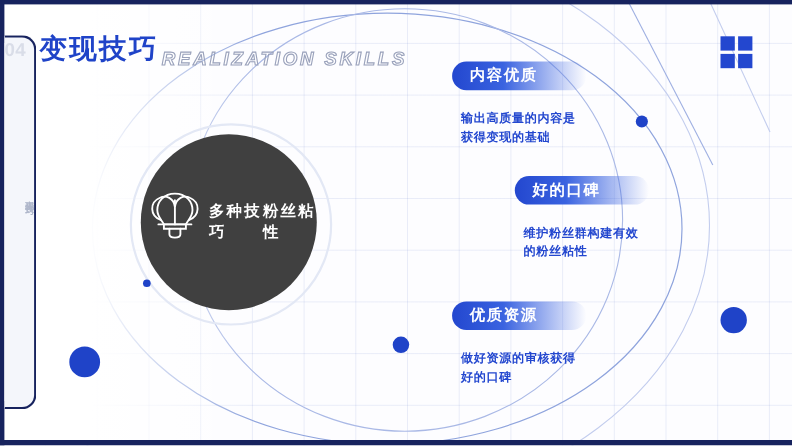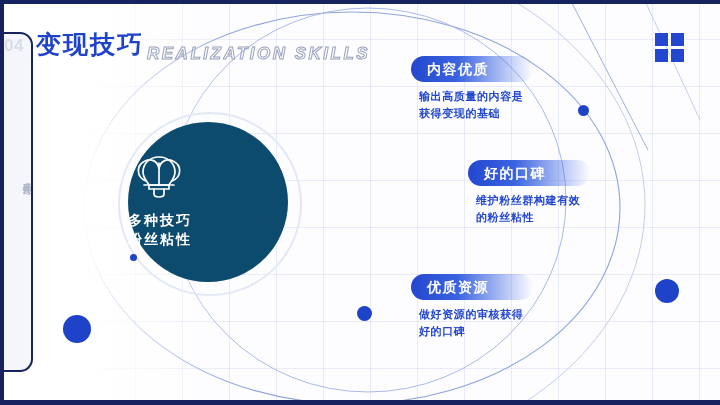--- a/index.html
+++ b/index.html
@@ -67,42 +67,42 @@
   .sq.c{left:0;top:16px;} .sq.d{left:16px;top:16px;}
   
   .orbits{position:absolute;inset:0;}
   
   .core-ring{
     position:absolute;left:118px;top:112px;width:180px;height:180px;
     border-radius:50%;border:2px solid #e3e8f5;
   }
   .core{
     position:absolute;left:128px;top:122px;width:160px;height:160px;
-    border-radius:50%;background:#0c4a6e;
-    display:flex;flex-direction:column;align-items:flex-start;justify-content:center;
+    border-radius:50%;background:#404040;
+    display:flex;flex-direction:row;align-items:center;justify-content:center;
   }
   .core-icon{margin-top:-2px;margin-bottom:8px;}
   .core-line{
     color:#ffffff;font-size:14px;font-weight:700;letter-spacing:2px;
     line-height:19px;font-family:"DejaVu Sans",sans-serif;
   }
   
   .dot{position:absolute;border-radius:50%;background:#1f43c8;}
   
   .card{position:absolute;}
   .pill{
     display:inline-block;height:26px;line-height:26px;
     padding:0 44px 0 16px;border-radius:14px;
     background:linear-gradient(to right,#2347cf 0%,#3a63e0 38%,rgba(200,215,248,0) 100%);
     color:#ffffff;font-size:14px;font-weight:700;letter-spacing:1.5px;
     font-family:"DejaVu Sans",sans-serif;
     white-space:nowrap;
   }
   .card-body{
-    margin-top:6px;margin-left:8px;
+    margin-top:17px;margin-left:8px;
     color:#2347cf;font-size:11px;font-weight:700;line-height:17px;
     letter-spacing:.6px;font-family:"DejaVu Sans",sans-serif;
     white-space:pre-line;
   }
 </style>
 </head>
 <body>
 
 <div class="slide">
 

